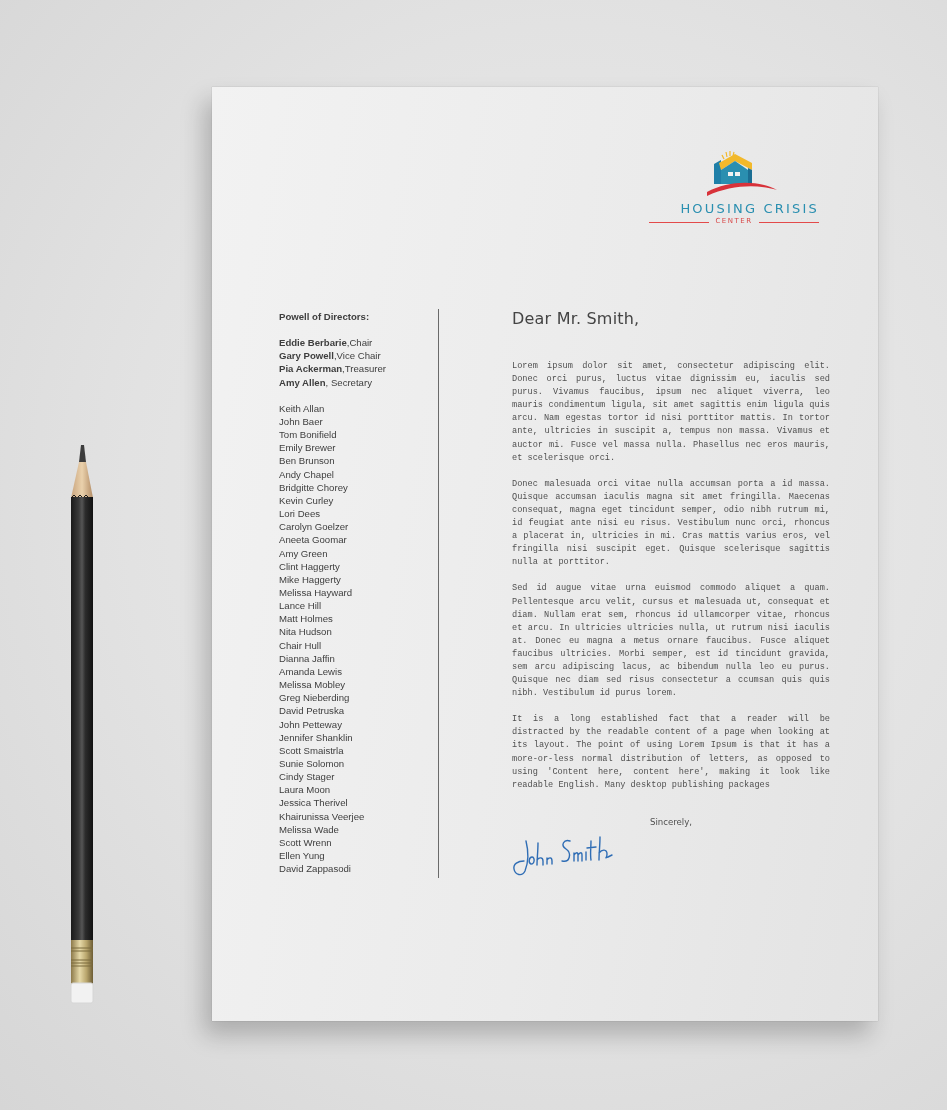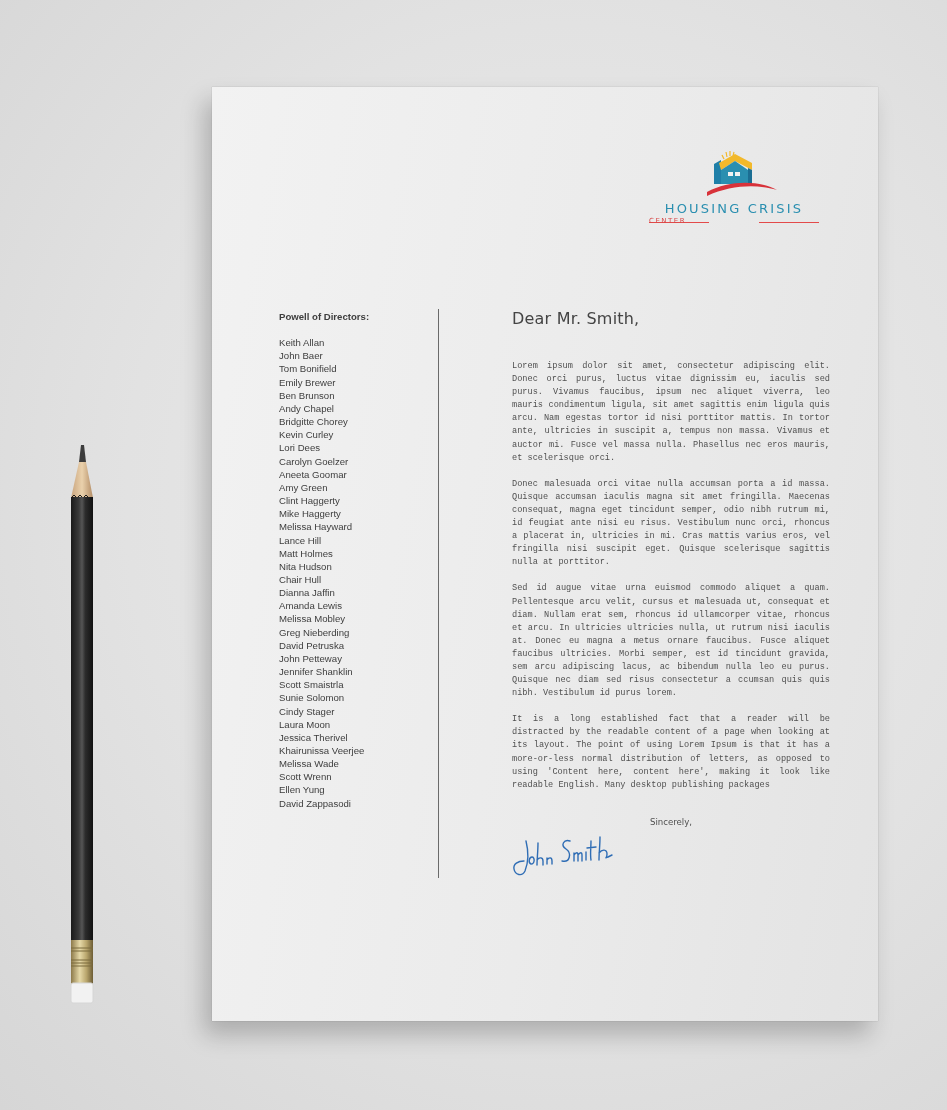--- a/index.html
+++ b/index.html
@@ -15,30 +15,30 @@
   }
   .sender {
     position: absolute; left: 67px; top: 63px;
     font-size: 9.4px; line-height: 11px; color: #4a4a4a;
   }
   .sender .gap { height: 5px; }
   .logo {
     position: absolute; left: 437px; top: 63px; width: 170px; height: 80px;
   }
   .logo-title {
-    position: absolute; left: 0; top: 51px; width: 170px; text-align: center;
+    position: absolute; left: 0; top: 51px; width: 170px; text-align: right;
     font-family: "DejaVu Sans", sans-serif; font-size: 13px; letter-spacing: 2.2px;
     color: #2a8fb0; font-weight: normal;
   }
   .logo-sub {
     position: absolute; left: 0; top: 67px; width: 170px; height: 10px;
   }
   .logo-sub .line { position: absolute; top: 5px; height: 1px; background: #e34a4a; }
   .logo-sub .txt {
-    position: absolute; left: 0; width: 170px; top: 0; 
+    position: absolute; left: 0; width: 170px; top: 0; text-align: center;
     font-family: "DejaVu Sans", sans-serif; font-size: 7px; letter-spacing: 1.5px; color: #d84848;
   }
   .divider {
     position: absolute; left: 226px; top: 222px; width: 1px; height: 569px; background: #6a6a6a;
   }
   .board {
     position: absolute; left: 67px; top: 223px; width: 150px;
     font-size: 9.6px; line-height: 13.15px; color: #3e3e3e;
   }
   .board .heading { font-weight: bold; margin-bottom: 13px; }
@@ -130,20 +130,26 @@
     <div class="logo-title">HOUSING CRISIS</div>
     <div class="logo-sub">
       <div class="line" style="left:0;width:60px"></div>
       <div class="line" style="left:110px;width:60px"></div>
       <div class="txt">CENTER</div>
     </div>
   </div>
 
   <div class="board">
     <div class="heading">Powell of Directors:</div>
+    <div class="officers">
+      <div class="officer"><b>Eddie Berbarie</b><span>,Chair</span></div>
+      <div class="officer"><b>Gary Powell</b><span>,Vice Chair</span></div>
+      <div class="officer"><b>Pia Ackerman</b><span>,Treasurer</span></div>
+      <div class="officer"><b>Amy Allen</b><span>, Secretary</span></div>
+    </div>
     <div id="members">
         <div>Keith Allan</div>
         <div>John Baer</div>
         <div>Tom Bonifield</div>
         <div>Emily Brewer</div>
         <div>Ben Brunson</div>
         <div>Andy Chapel</div>
         <div>Bridgitte Chorey</div>
         <div>Kevin Curley</div>
         <div>Lori Dees</div>

